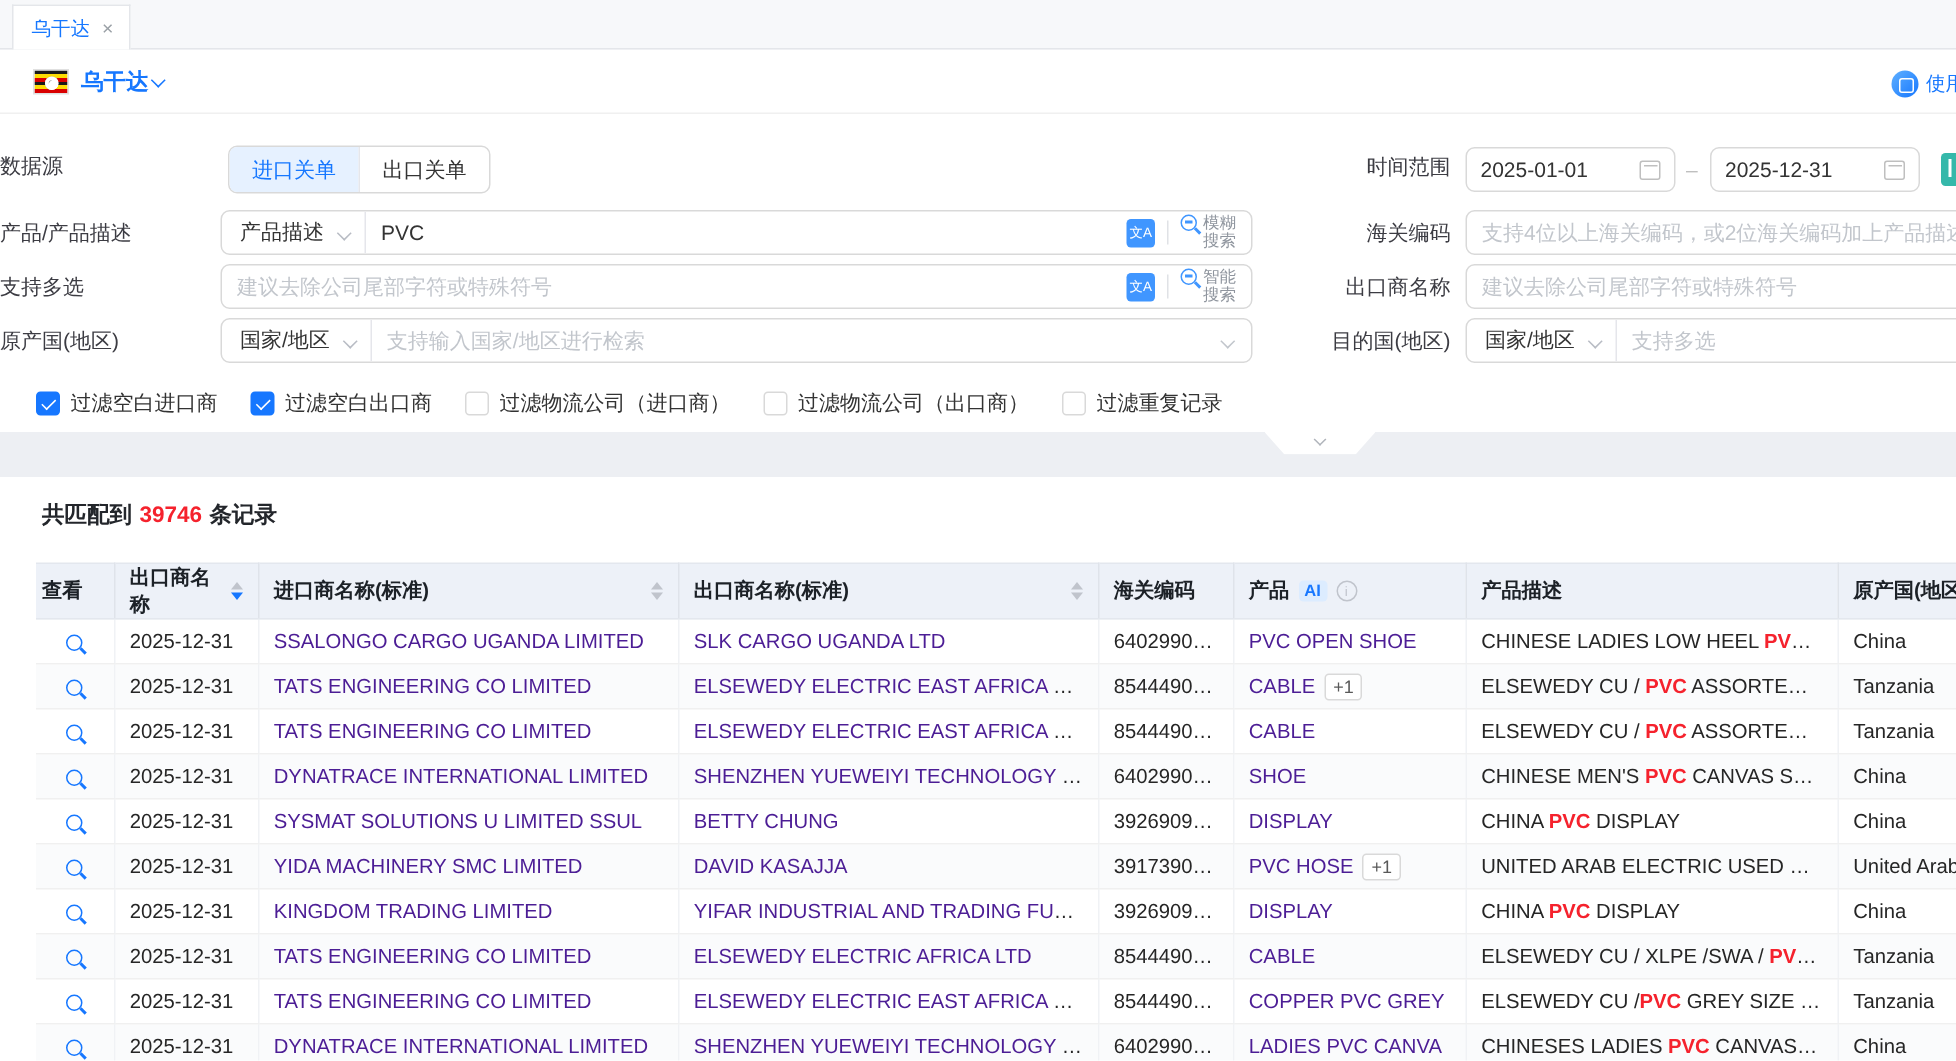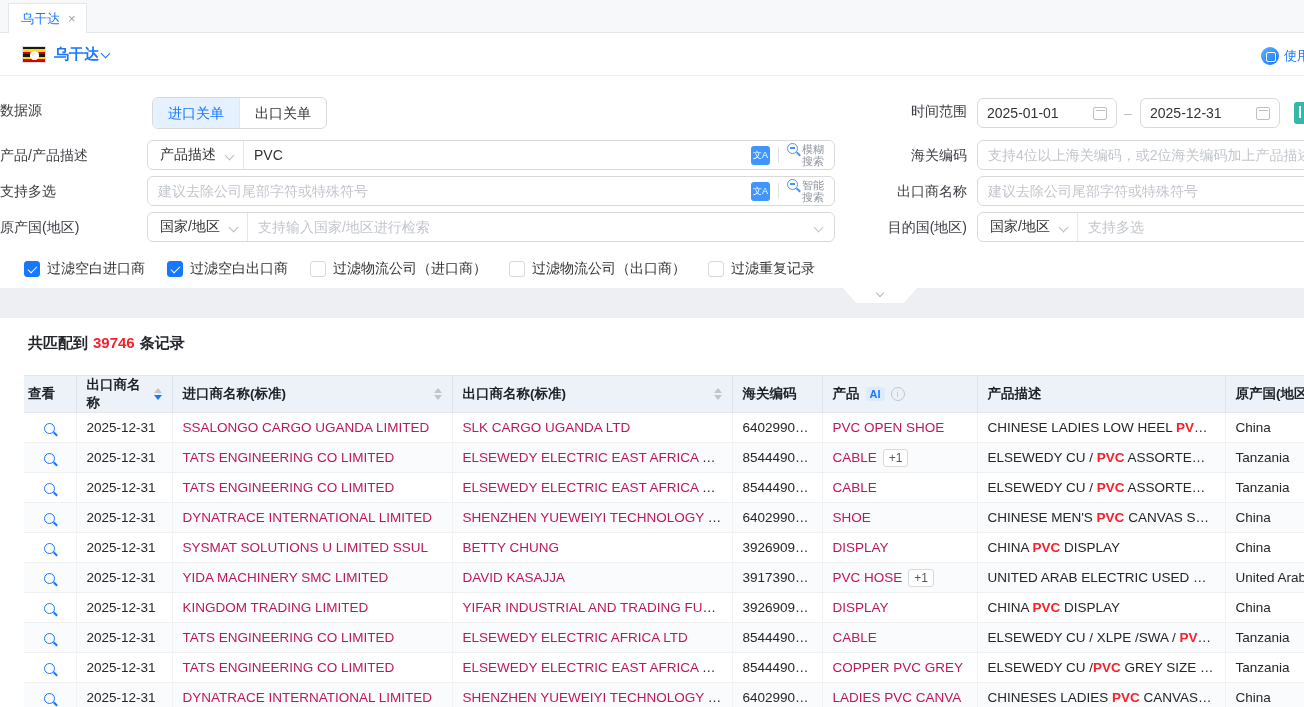--- a/index.html
+++ b/index.html
@@ -117,21 +117,21 @@
                font-size:9px; line-height:12px; text-align:center; font-style:normal; font-weight:400; }
   tbody td { height:30px; border-bottom:1px solid #f0f0f0; border-right:1px solid #f0f2f5;
              font-size:13.5px; color:#262626; padding:0 10px; white-space:nowrap; overflow:hidden;
              text-overflow:ellipsis; }
   tbody tr:nth-child(even) { background:#fafbfc; }
   td.c-view { text-align:center; padding:0; }
   .mag-view { display:inline-block; width:11px; height:11px; border:1.7px solid #1677ff; border-radius:50%;
               position:relative; cursor:pointer; vertical-align:middle; }
   .mag-view::after { content:""; position:absolute; width:5px; height:1.7px; background:#1677ff;
                      transform:rotate(45deg); right:-4px; bottom:-1.5px; }
-  td a { color:#be185d; text-decoration:none; cursor:pointer; }
+  td a { color:#4c1d95; text-decoration:none; cursor:pointer; }
   .plus-badge { display:inline-block; margin-left:6px; padding:0 5px; border:1px solid #d9d9d9;
                 border-radius:3px; font-size:12px; color:#595959; background:#fff; line-height:16px; }
   .hl { color:#f5222d; font-weight:700; }
 </style>
 </head>
 <body>
 
 <div class="tabbar">
   <div class="tab">
     <span class="tab-title">乌干达</span>

